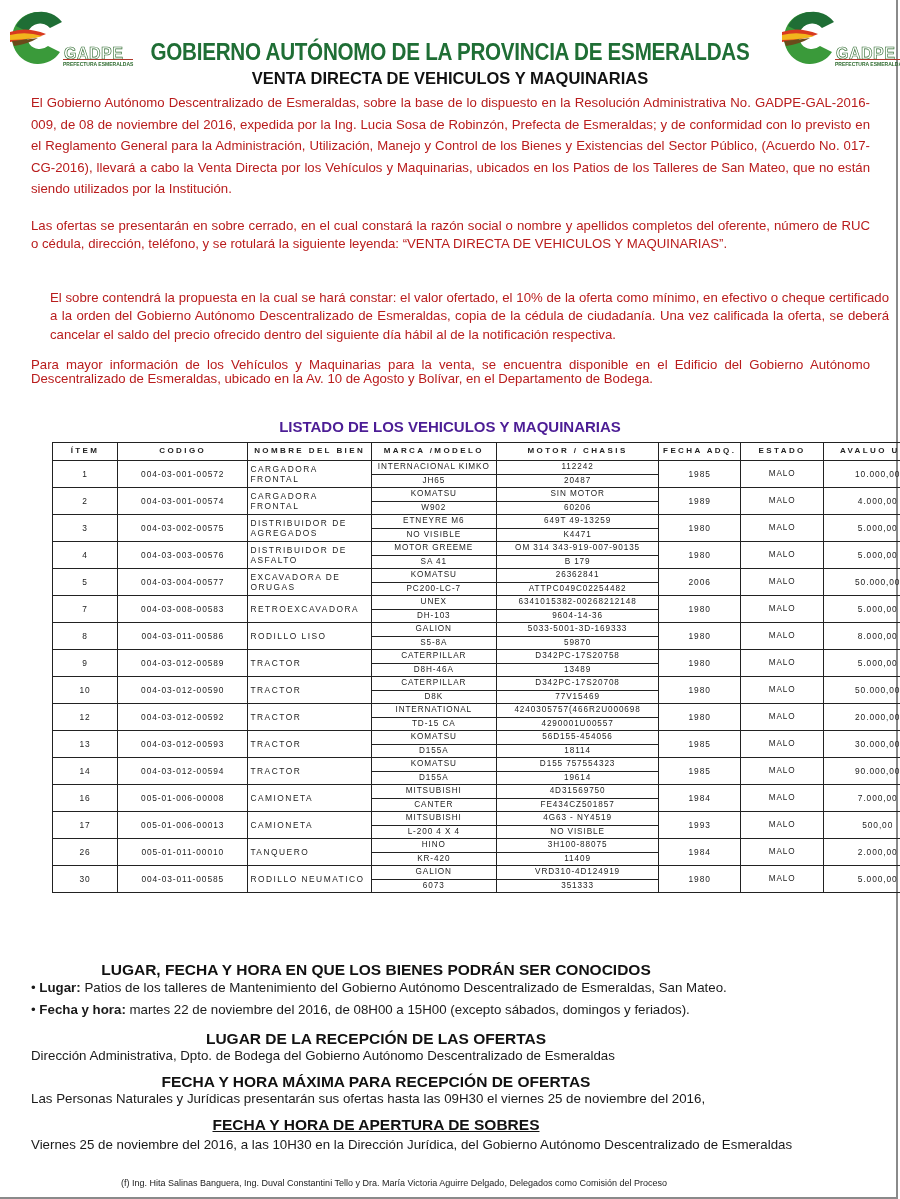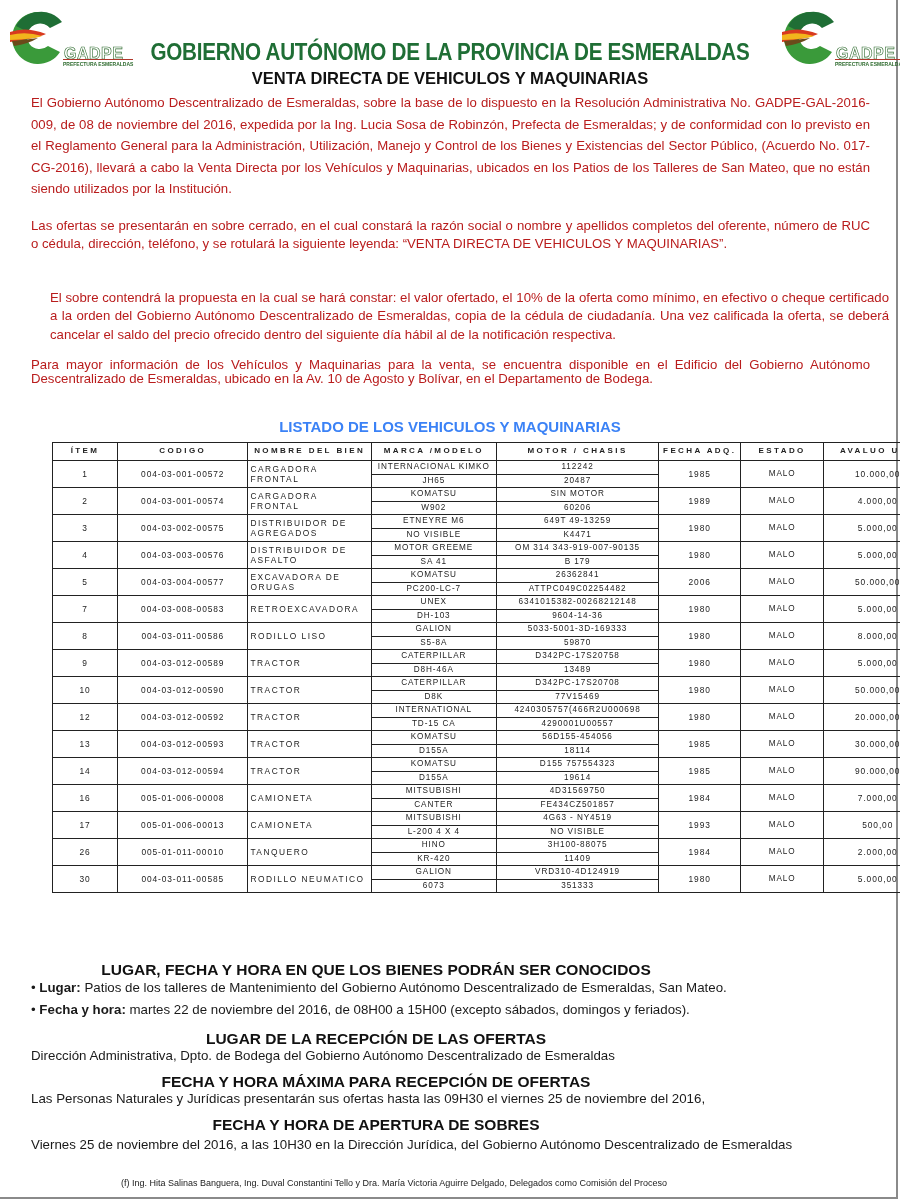--- a/index.html
+++ b/index.html
@@ -11,40 +11,40 @@
   .logo svg { position: absolute; left: 0; top: 0; }
   .logo .brand { position: absolute; left: 56px; top: 37px; font-family: Liberation Sans, sans-serif; font-weight: bold; font-size: 16px; letter-spacing: 0.5px; color: #ffffff; -webkit-text-stroke: 0.6px #2e6b2e; }
   .logo .sub { position: absolute; left: 55px; top: 51px; font-size: 5px; font-weight: bold; color: #2e6b2e; border-top: 1px solid #b0362a; padding-top: 1px; white-space: nowrap; }
   .main-title { position: absolute; left: 0; width: 900px; top: 38px; text-align: center; font-family: "Liberation Sans", sans-serif; font-weight: bold; font-size: 24px; color: #1f6e35; letter-spacing: -0.3px; transform: scaleX(0.86); transform-origin: 450px 0; }
   .sub-title { position: absolute; left: 0; width: 900px; top: 69px; text-align: center; font-weight: bold; font-size: 16.5px; color: #111; }
   .para { position: absolute; left: 31px; width: 839px; font-size: 13.2px; text-align: justify; color: #b91c1c; }
   #p1 { top: 92px; line-height: 21.5px; }
   #p2 { top: 217px; line-height: 18.3px; }
   #p3 { top: 289px; line-height: 18.3px; margin-left: 19px; }
   #p4 { top: 358px; line-height: 14px; }
-  .list-title { position: absolute; left: 0; width: 900px; top: 418px; text-align: center; font-weight: bold; font-size: 15px; color: #3b82f6; }
+  .list-title { position: absolute; left: 0; width: 900px; top: 418px; text-align: center; font-weight: bold; font-size: 15px; color: #4c1d95; }
   table.vt { position: absolute; left: 52px; top: 442px; width: 880px; border-collapse: collapse; font-size: 8.2px; letter-spacing: 0.9px; color: #222; }
   table.vt td, table.vt th { border: 1.6px solid #222; padding: 0 2px; text-align: center; vertical-align: middle; line-height: 10px; }
   table.vt th { font-weight: bold; font-size: 8px; letter-spacing: 2.4px; height: 17px; line-height: 8.5px; }
   table.vt td.sub { height: 12.5px; border-width: 1.2px 1.6px 1.2px 1.6px; }
   table.vt td.name { text-align: left; letter-spacing: 1.5px; font-size: 8.4px; }
   table.vt td.num { font-size: 8.4px; }
   .c-item { width: 55px; } .c-code { width: 115px; } .c-name { width: 108px; } .c-marca { width: 110px; }
   .c-motor { width: 145px; } .c-fecha { width: 70px; } .c-estado { width: 72px; } .c-aval { width: 94px; }
   .sec-h { position: absolute; left: 0; width: 752px; text-align: center; font-weight: bold; font-size: 15.5px; color: #111; }
   .sec-t { position: absolute; left: 31px; width: 845px; font-size: 13.3px; color: #1a1a1a; }
   .bullet b { font-weight: bold; }
   #h1 { top: 961px; }
   #b1 { top: 980px; }
   #b2 { top: 1002px; }
   #h2 { top: 1030px; }
   #t2 { top: 1048px; }
   #h3 { top: 1073px; }
   #t3 { top: 1091px; }
-  #h4 { top: 1116px; }
+  #h4 { top: 1116px; text-decoration: underline; }
   #t4 { top: 1134px; line-height: 22px; text-align: justify; }
   .sign { position: absolute; left: 0; width: 788px; top: 1178px; text-align: center; font-size: 9px; color: #222; }
 </style>
 </head>
 <body>
 
 <div class="page">
 
   <div class="logo left">
     <svg width="60" height="60" viewBox="0 0 60 60">

